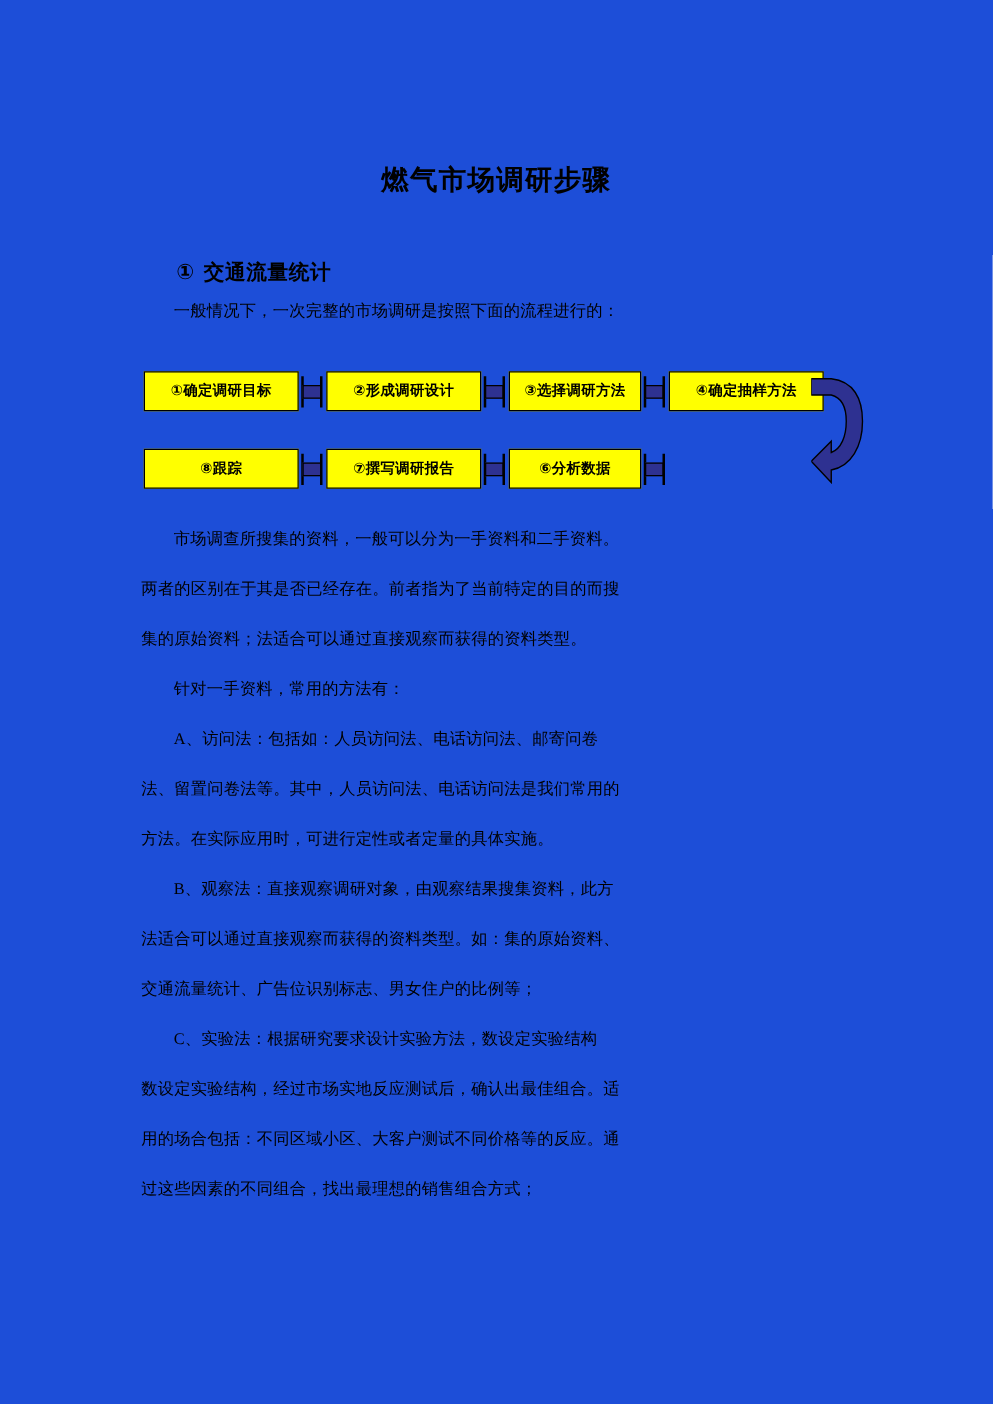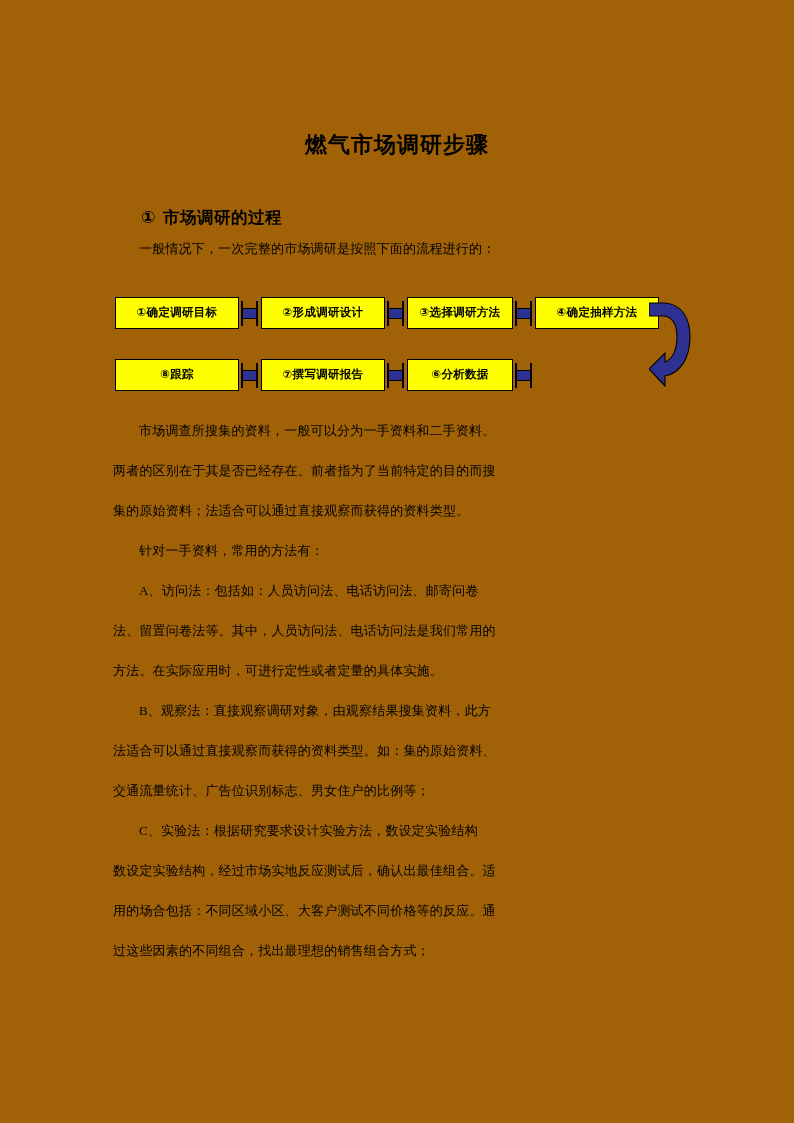--- a/index.html
+++ b/index.html
@@ -13,21 +13,21 @@
     position: relative;
     font-family: "Liberation Serif", "DejaVu Serif", serif;
     color: #000000;
     overflow: hidden;
   }
   .page {
     position: absolute;
     left: 0; top: 0;
     width: 794px;
     height: 1123px;
-    background: #a16207;
+    background: #1d4ed8;
   }
   .content {
     position: absolute;
     left: 113px;
     top: 0;
     width: 568px;
   }
 
   
   .doc-title {
@@ -152,21 +152,21 @@
 </style>
 </head>
 <body>
 
 <div class="page">
   <div class="content">
 
     <h1 class="doc-title">燃气市场调研步骤</h1>
 
     <div class="section-heading">
-      <span class="circled">①</span><span>市场调研的过程</span>
+      <span class="circled">①</span><span>交通流量统计</span>
     </div>
 
     <p class="body-line indent intro-para">一般情况下，一次完整的市场调研是按照下面的流程进行的：</p>
 
     <div class="flowchart">
 
       <div class="flow-row top">
         <div class="flow-box w1">①确定调研目标</div>
         <div class="connector">
           <span class="barb-left"></span>

